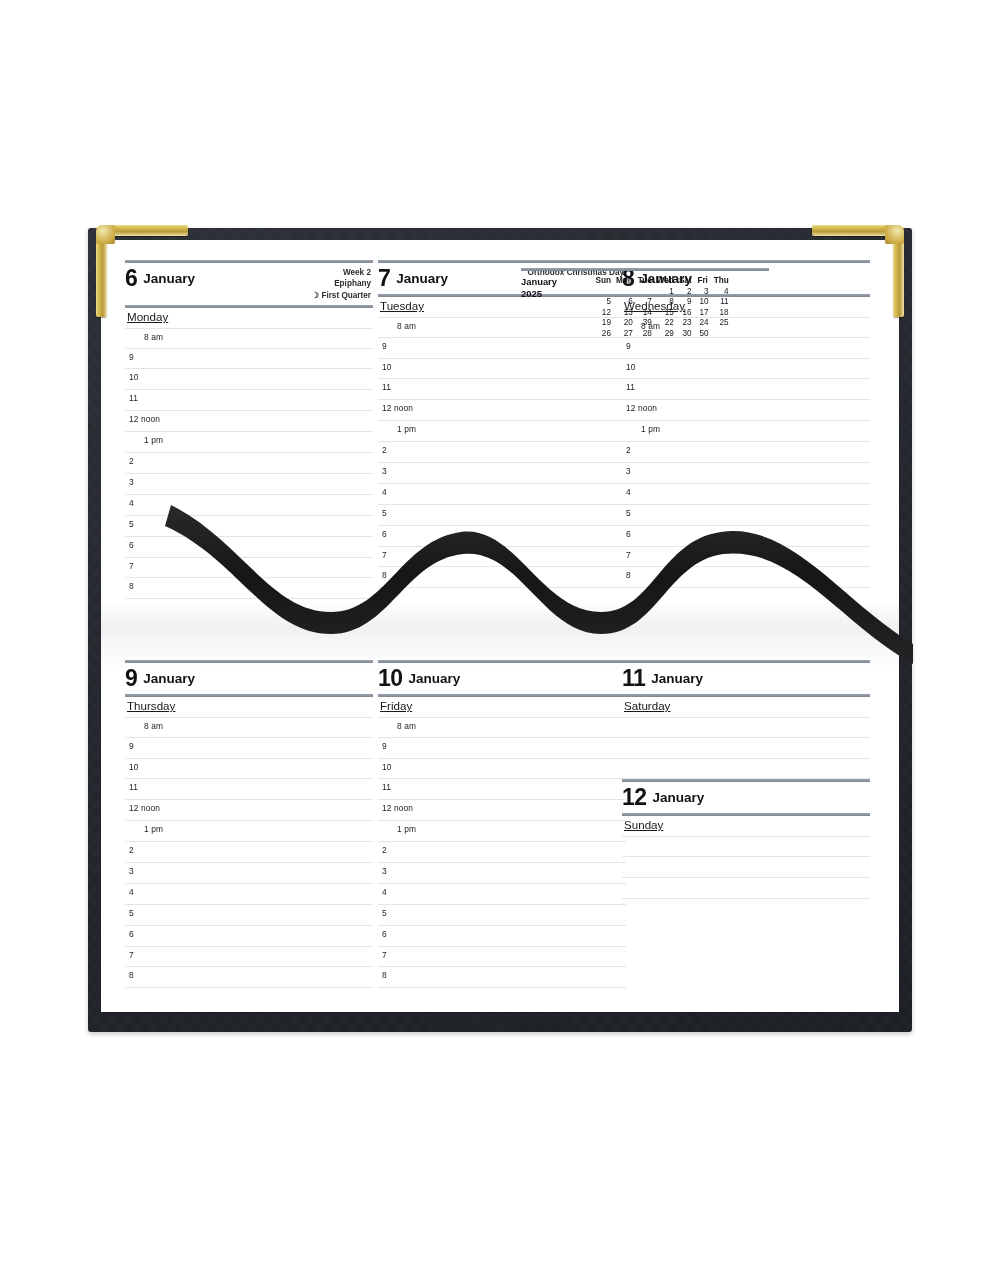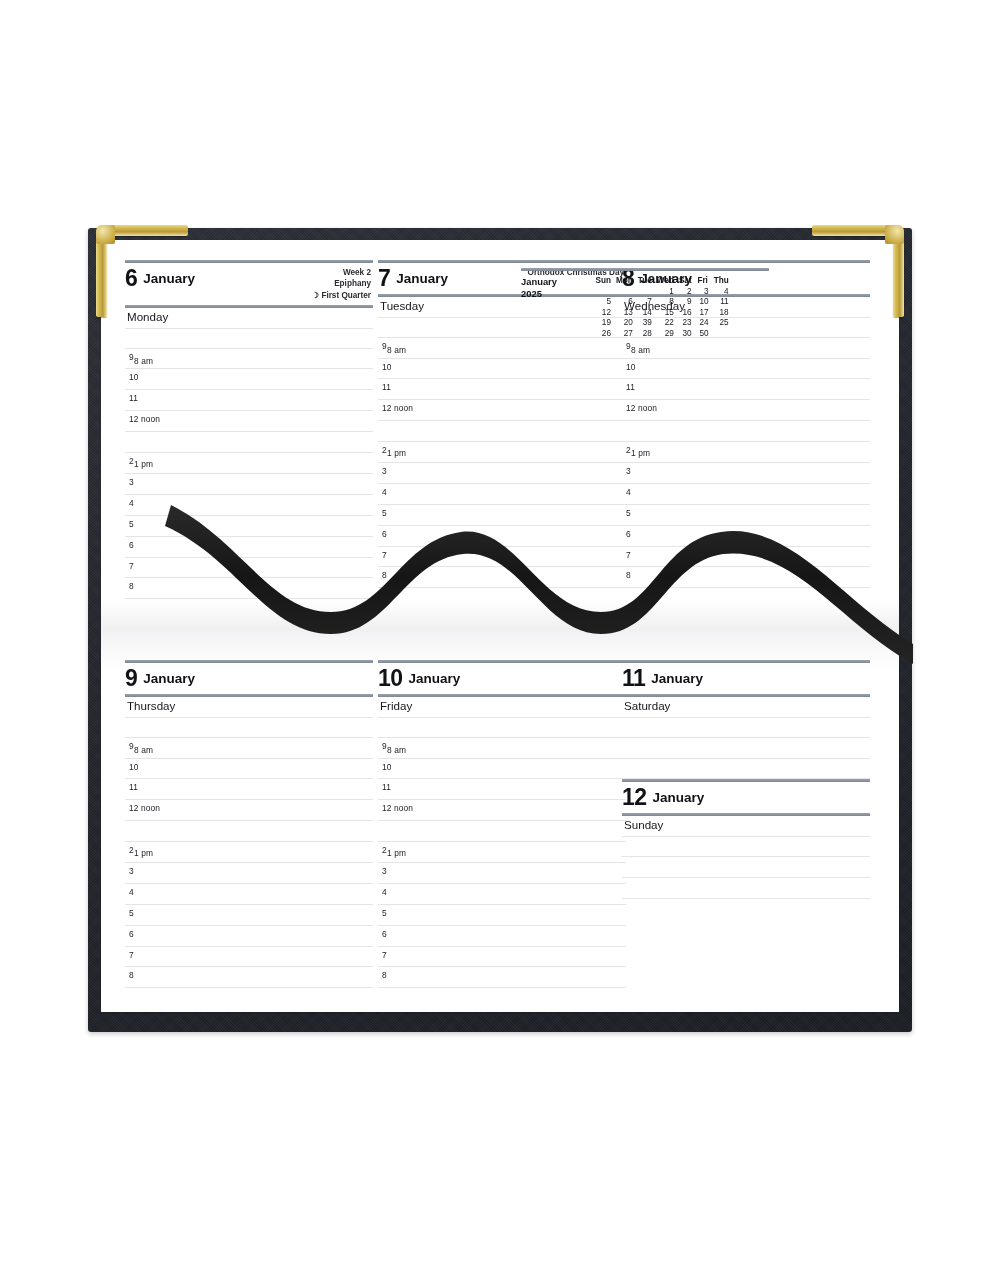--- a/index.html
+++ b/index.html
@@ -144,38 +144,39 @@
     white-space: nowrap;
     font-weight: bold;
   }
   .moon { font-size: 8.4px; }
 
   .weekday {
     font-size: 11.6px;
     color: #16181c;
     padding: 3px 0 4px 2px;
     line-height: 1.1;
+    text-decoration: underline;
   }
 
   
   .hours { width: 100%; }
   .hour-row {
     position: relative;
     height: 20.9px;
     border-bottom: 1px solid #e3e5e8;
   }
   .hour-row:first-child { border-top: 1px solid #e3e5e8; }
   .hour-label {
     position: absolute;
     left: 4px; top: 3px;
     font-size: 8.4px;
     color: #1b1d21;
     letter-spacing: .1px;
   }
-  .hour-label.indent { left: 9px; margin-top: 24px; }
+  .hour-label.indent { left: 19px; }
 
   
   .blank-row {
     height: 20.9px;
     border-bottom: 1px solid #e3e5e8;
   }
   .blank-row:first-child { border-top: 1px solid #e3e5e8; }
 
   
   #minical {

